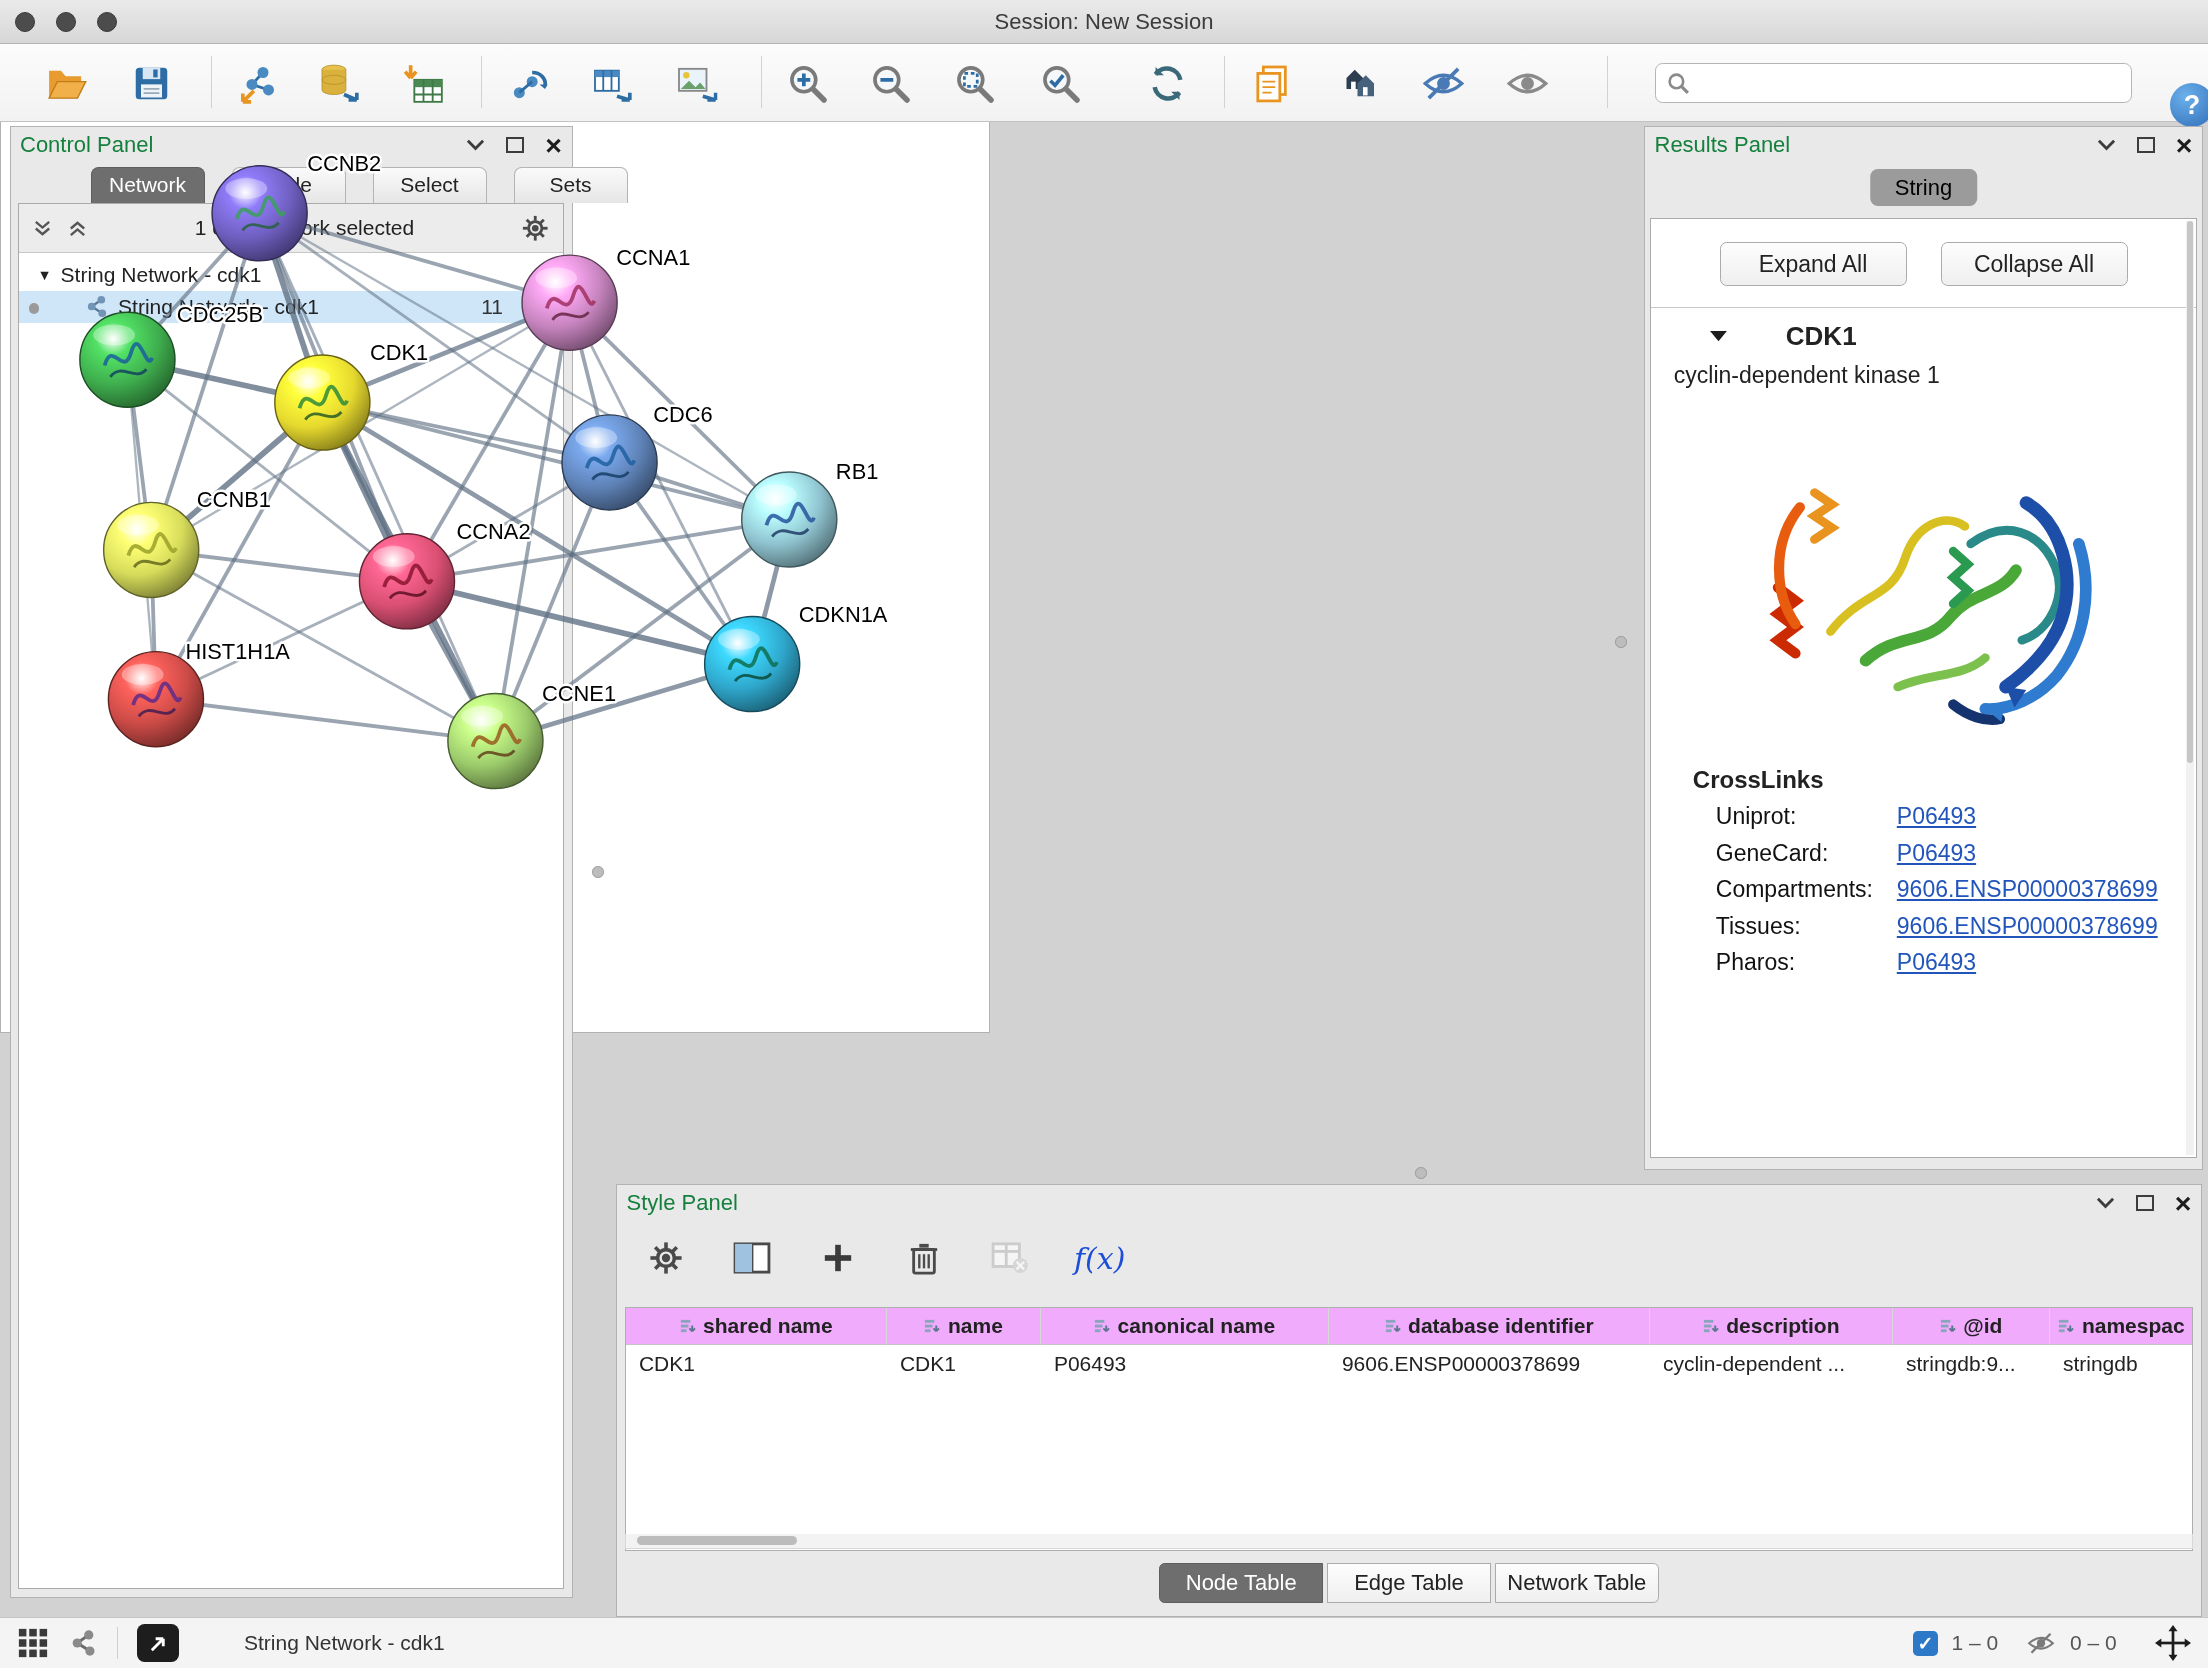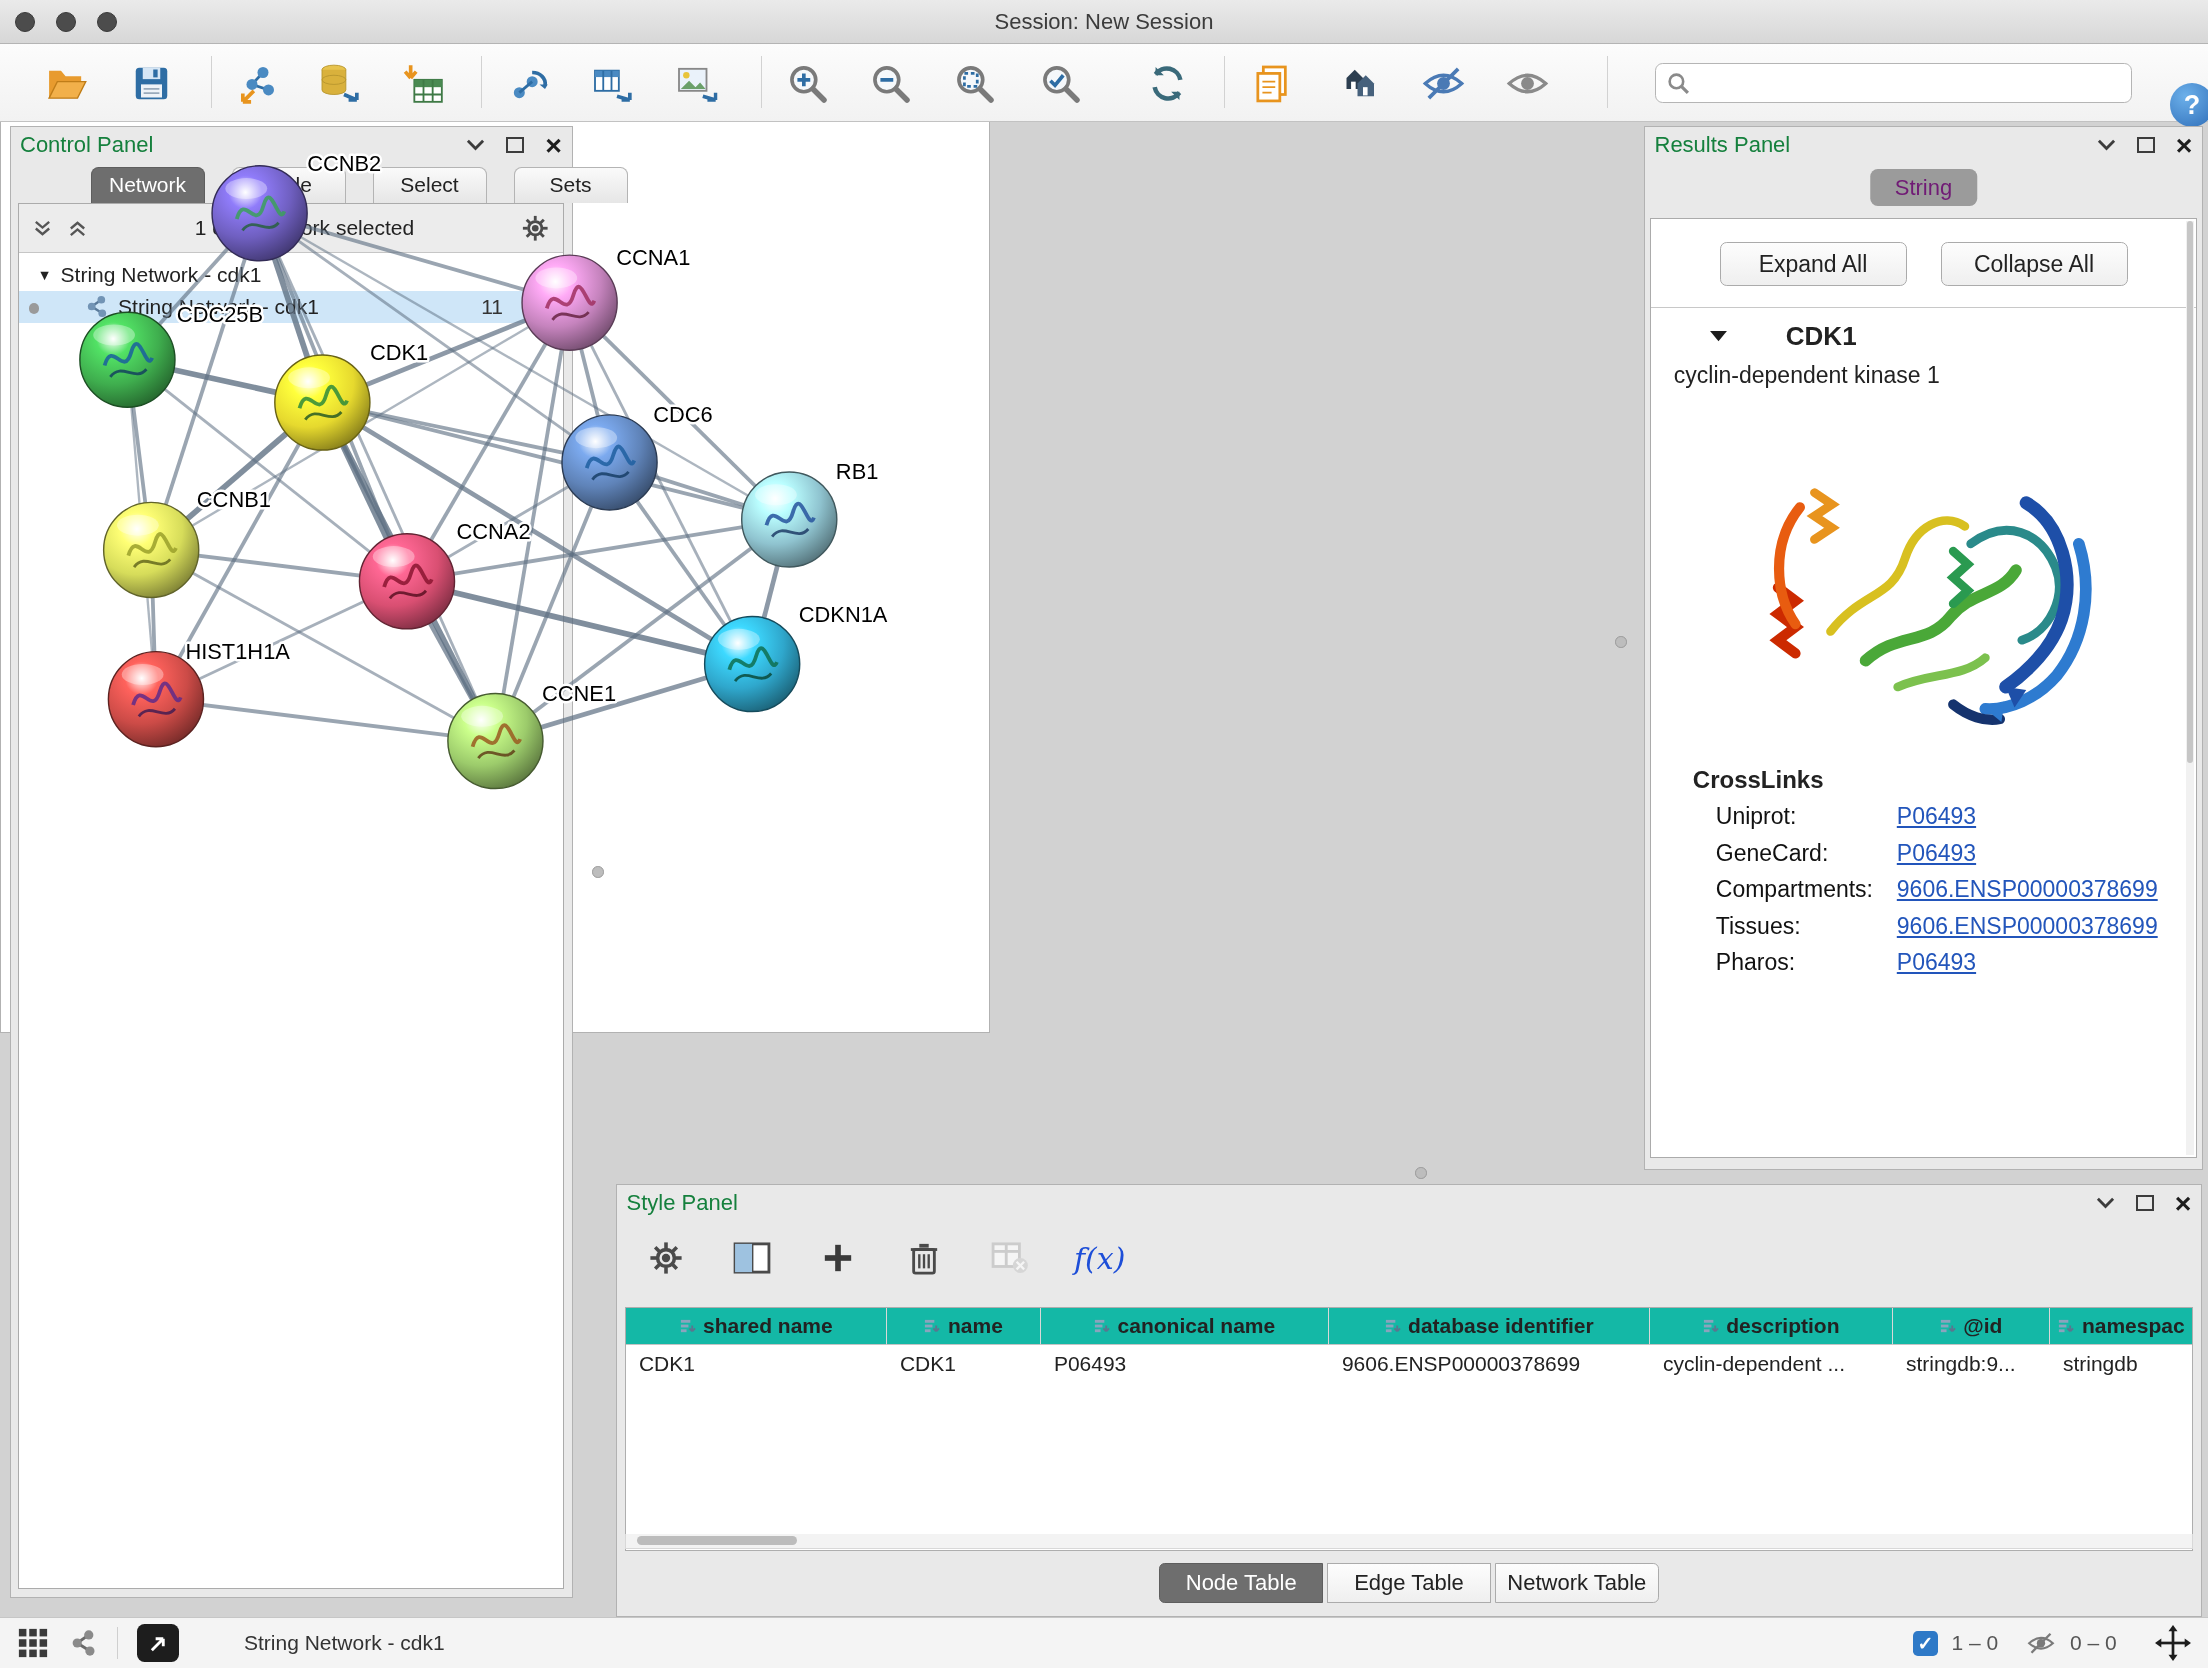--- a/index.html
+++ b/index.html
@@ -59,21 +59,21 @@
   .net-name{font-size:21px;color:#333;margin-left:46px;}
   .net-right{margin-left:auto;display:flex;align-items:center;gap:13.3px;}
   .count-txt{font-size:21px;color:#555;}
   .blk-btn{width:42px;height:38px;background:#1d1d1d;border-radius:7.6px;display:flex;align-items:center;justify-content:center;cursor:pointer;}
   .chkbox{width:25px;height:25px;background:#2e79c7;border-radius:4.8px;display:flex;align-items:center;justify-content:center;
           color:#fff;font-size:19px;font-weight:bold;cursor:pointer;}
   .vline{width:1px;height:32px;background:#cfcfcf;}
 
   
   #results-panel{left:1644px;top:126px;width:559px;height:1044px;}
-  .string-tab{position:absolute;left:50%;top:42px;transform:translateX(-50%);background:#9b9b9b;color:#701a75;
+  .string-tab{position:absolute;left:50%;top:42px;transform:translateX(-50%);background:#9b9b9b;color:#000000;
               font-size:22px;padding:5.7px 25px;border-radius:7.6px;cursor:pointer;}
   .res-card{position:absolute;left:4.8px;right:4.8px;top:91px;bottom:11.4px;background:#fff;border:1px solid #ababab;overflow:hidden;}
   .res-btnrow{display:flex;justify-content:center;gap:34px;margin-top:23px;}
   .res-btn{min-width:185px;height:42px;background:linear-gradient(#fdfdfd,#efefef);border:1px solid #ababab;border-radius:6.7px;
            font-size:23px;display:flex;align-items:center;justify-content:center;cursor:pointer;}
   .res-div{height:1px;background:#c8c8c8;margin-top:21px;}
   .prot-head{display:flex;align-items:center;gap:57px;padding:13.3px 0 3.8px 57px;}
   .prot-name{font-size:26px;font-weight:bold;}
   .prot-desc{font-size:23px;padding:5.7px 0 0 23px;}
   .crosslinks-h{font-size:24px;font-weight:bold;padding:25px 0 0 42px;}
@@ -83,21 +83,21 @@
   .res-scroll{position:absolute;right:1.9px;top:1.9px;bottom:1.9px;width:8.6px;background:#f1f1f1;}
   .res-scroll .thumb{position:absolute;top:0;left:1px;width:6.7px;height:58%;background:#c6c6c6;border-radius:3.8px;}
 
   
   #table-panel{left:616px;top:1184px;width:1586px;height:433px;}
   .tp-toolbar{display:flex;align-items:center;gap:42px;padding:9.5px 0 0 27px;height:55px;}
   .tp-ic{width:44px;height:44px;display:flex;align-items:center;justify-content:center;cursor:pointer;}
   .fx{font-family:"DejaVu Serif",serif;font-style:italic;font-size:30px;color:#1d4ed8;}
   .tbl-box{position:absolute;left:7.6px;right:7.6px;top:122px;bottom:65px;background:#fff;border:1px solid #aeaeae;overflow:hidden;}
   .tbl-grid{display:grid;grid-template-columns:261px 154px 288px 321px 243px 157px 1fr;}
-  .th{display:flex;align-items:center;gap:7.6px;height:36px;background:#14b8a6;border-bottom:1px solid #c4c4c4;
+  .th{display:flex;align-items:center;gap:7.6px;height:36px;background:#f0abfc;border-bottom:1px solid #c4c4c4;
       border-right:1px solid #d8d8d8;font-size:21px;font-weight:bold;justify-content:center;cursor:pointer;}
   .td{height:38px;display:flex;align-items:center;padding-left:13.3px;font-size:21px;}
   .hscroll{position:absolute;left:7.6px;right:7.6px;bottom:67px;height:15px;background:#f3f3f3;border:1px solid #d8d8d8;border-top:none;box-sizing:border-box;}
   .hscroll .thumb{position:absolute;left:11.4px;top:1.9px;width:160px;height:9.5px;background:#bcbcbc;border-radius:4.8px;}
   .tp-tabs{position:absolute;left:0;right:0;bottom:13.3px;display:flex;justify-content:center;gap:3.8px;}
   .tp-tab{min-width:162px;height:38px;display:flex;align-items:center;justify-content:center;font-size:22px;
           background:linear-gradient(#fdfdfd,#efefef);border:1px solid #ababab;cursor:pointer;}
   .tp-tab.sel{background:#6e6e6e;color:#fff;border-color:#5e5e5e;}
 
   

